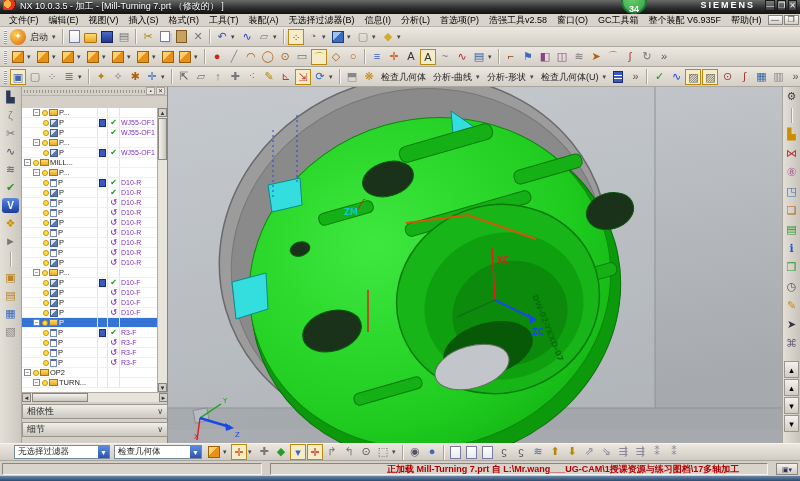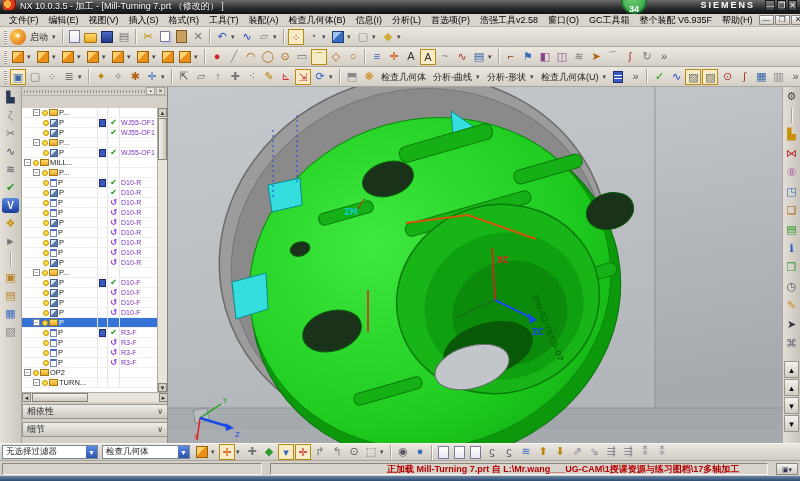--- a/index.html
+++ b/index.html
@@ -115,21 +115,21 @@
     background:linear-gradient(#f4f2ee,#cac6be); border:1px solid #8a867e; }
   .section { position:absolute; left:0; width:146px; height:15px;
     background:linear-gradient(#f0eee8,#ccc8c0); border:1px solid #9a968e;
     display:flex; align-items:center; font-size:9px; color:#222; padding:0 4px; }
   .section .chev { margin-left:auto; font-size:8px; color:#444; }
   
   #viewport { left:168px; top:87px; width:614px; height:356px; background:#b4b8bc; }
   
   #selbar { left:0; top:443px; width:800px; height:18px; background:linear-gradient(#ece8e0,#d0ccc4);
     border-top:1px solid #f6f4f0; border-bottom:1px solid #a8a49e; display:flex;
-    align-items:center; gap:1px; padding-left:2px; overflow:hidden; }
+    align-items:center; gap:1px; padding-left:14px; overflow:hidden; }
   .combo { height:14px; background:#fff; border:1px solid #7a8a9a; display:flex;
     align-items:center; font-size:8.5px; color:#222; margin-right:3px; }
   .combo .cval { padding:0 3px; flex:1; white-space:nowrap; overflow:hidden; }
   .combo .cbtn { width:11px; height:100%; background:linear-gradient(#5a8ae0,#2c55aa);
     color:#fff; font-size:7px; text-align:center; line-height:13px; }
   
   #statusbar { left:0; top:461px; width:800px; height:15px; background:#d4d0c8;
     display:flex; align-items:center; font-size:9px; gap:8px; padding:0 2px; }
   .sunken { height:12px; border:1px solid; border-color:#8a867e #f6f4f0 #f6f4f0 #8a867e;
     background:#d8d4cc; overflow:hidden; white-space:nowrap; }
@@ -156,21 +156,21 @@
 
 <div class="abs" id="menubar">
   <span id="menuitems" style="display:flex;">
       <span class="mi">文件(F)</span>
       <span class="mi">编辑(E)</span>
       <span class="mi">视图(V)</span>
       <span class="mi">插入(S)</span>
       <span class="mi">格式(R)</span>
       <span class="mi">工具(T)</span>
       <span class="mi">装配(A)</span>
-      <span class="mi">检查几何体(B)</span>
+      <span class="mi">无选择过滤器(B)</span>
       <span class="mi">信息(I)</span>
       <span class="mi">分析(L)</span>
       <span class="mi">首选项(P)</span>
       <span class="mi">浩强工具v2.58</span>
       <span class="mi">窗口(O)</span>
       <span class="mi">GC工具箱</span>
       <span class="mi">整个装配 V6.935F</span>
       <span class="mi">帮助(H)</span>
     </span>
   <span class="sp"></span>

